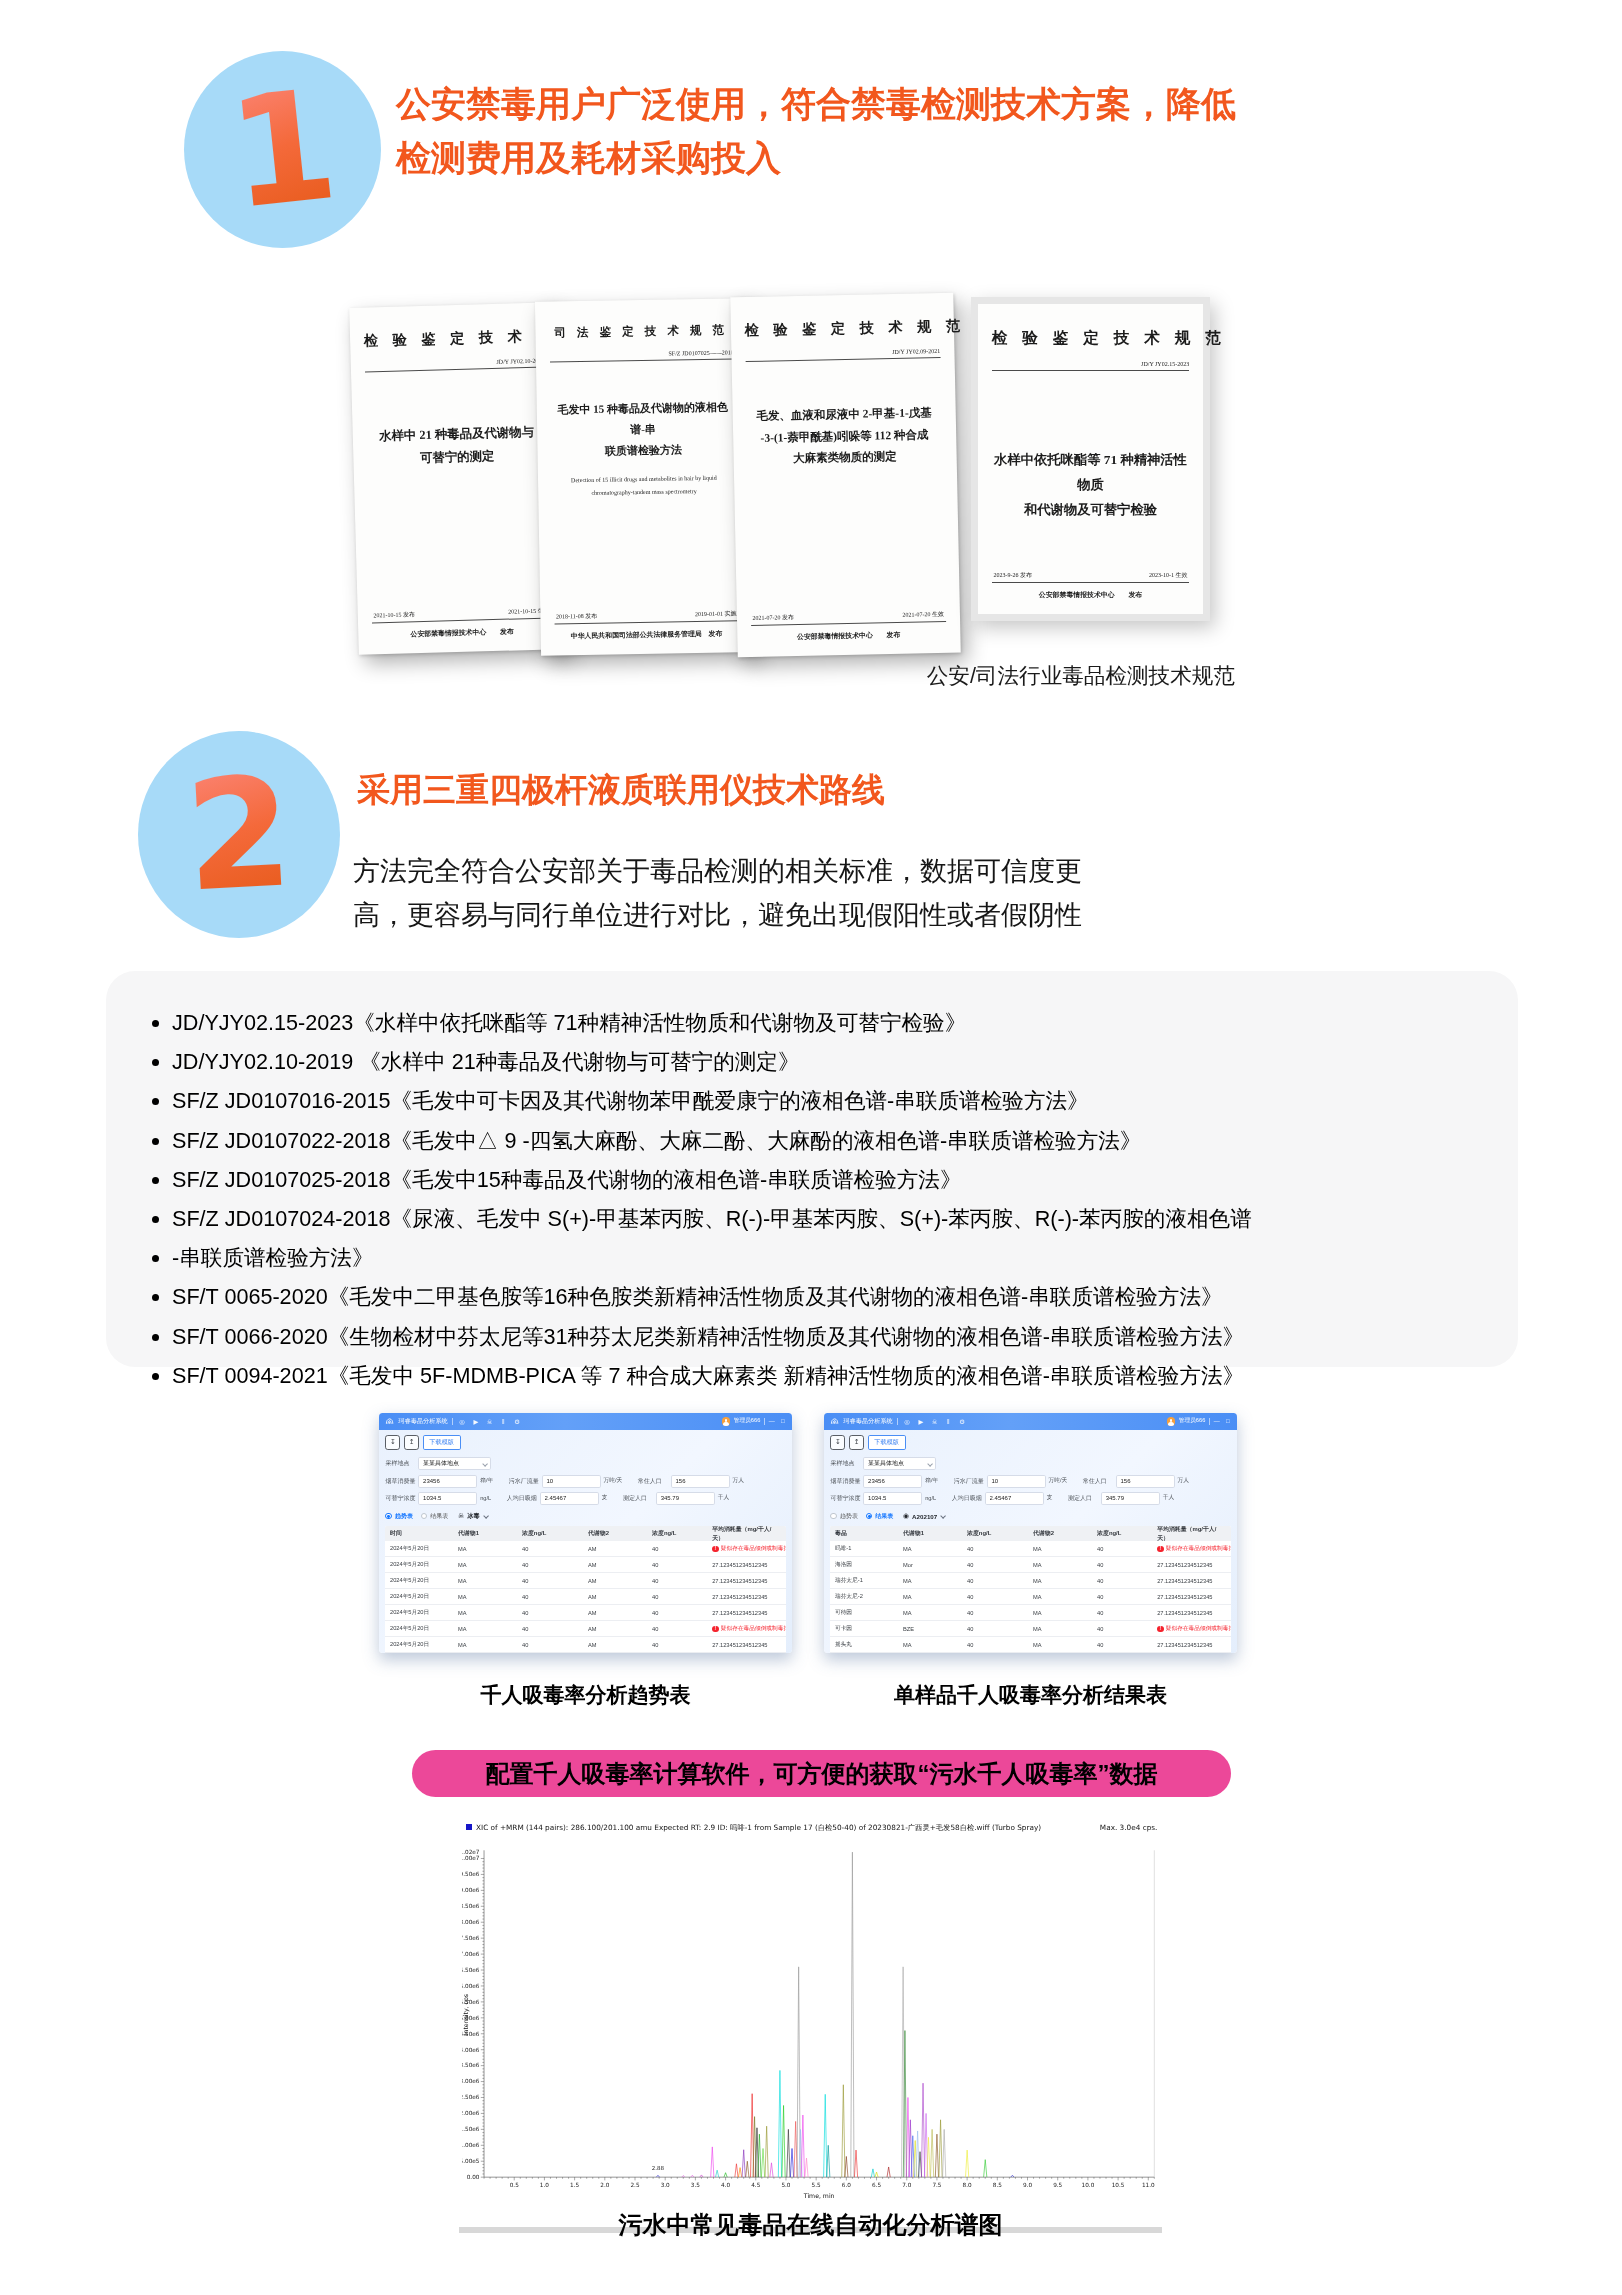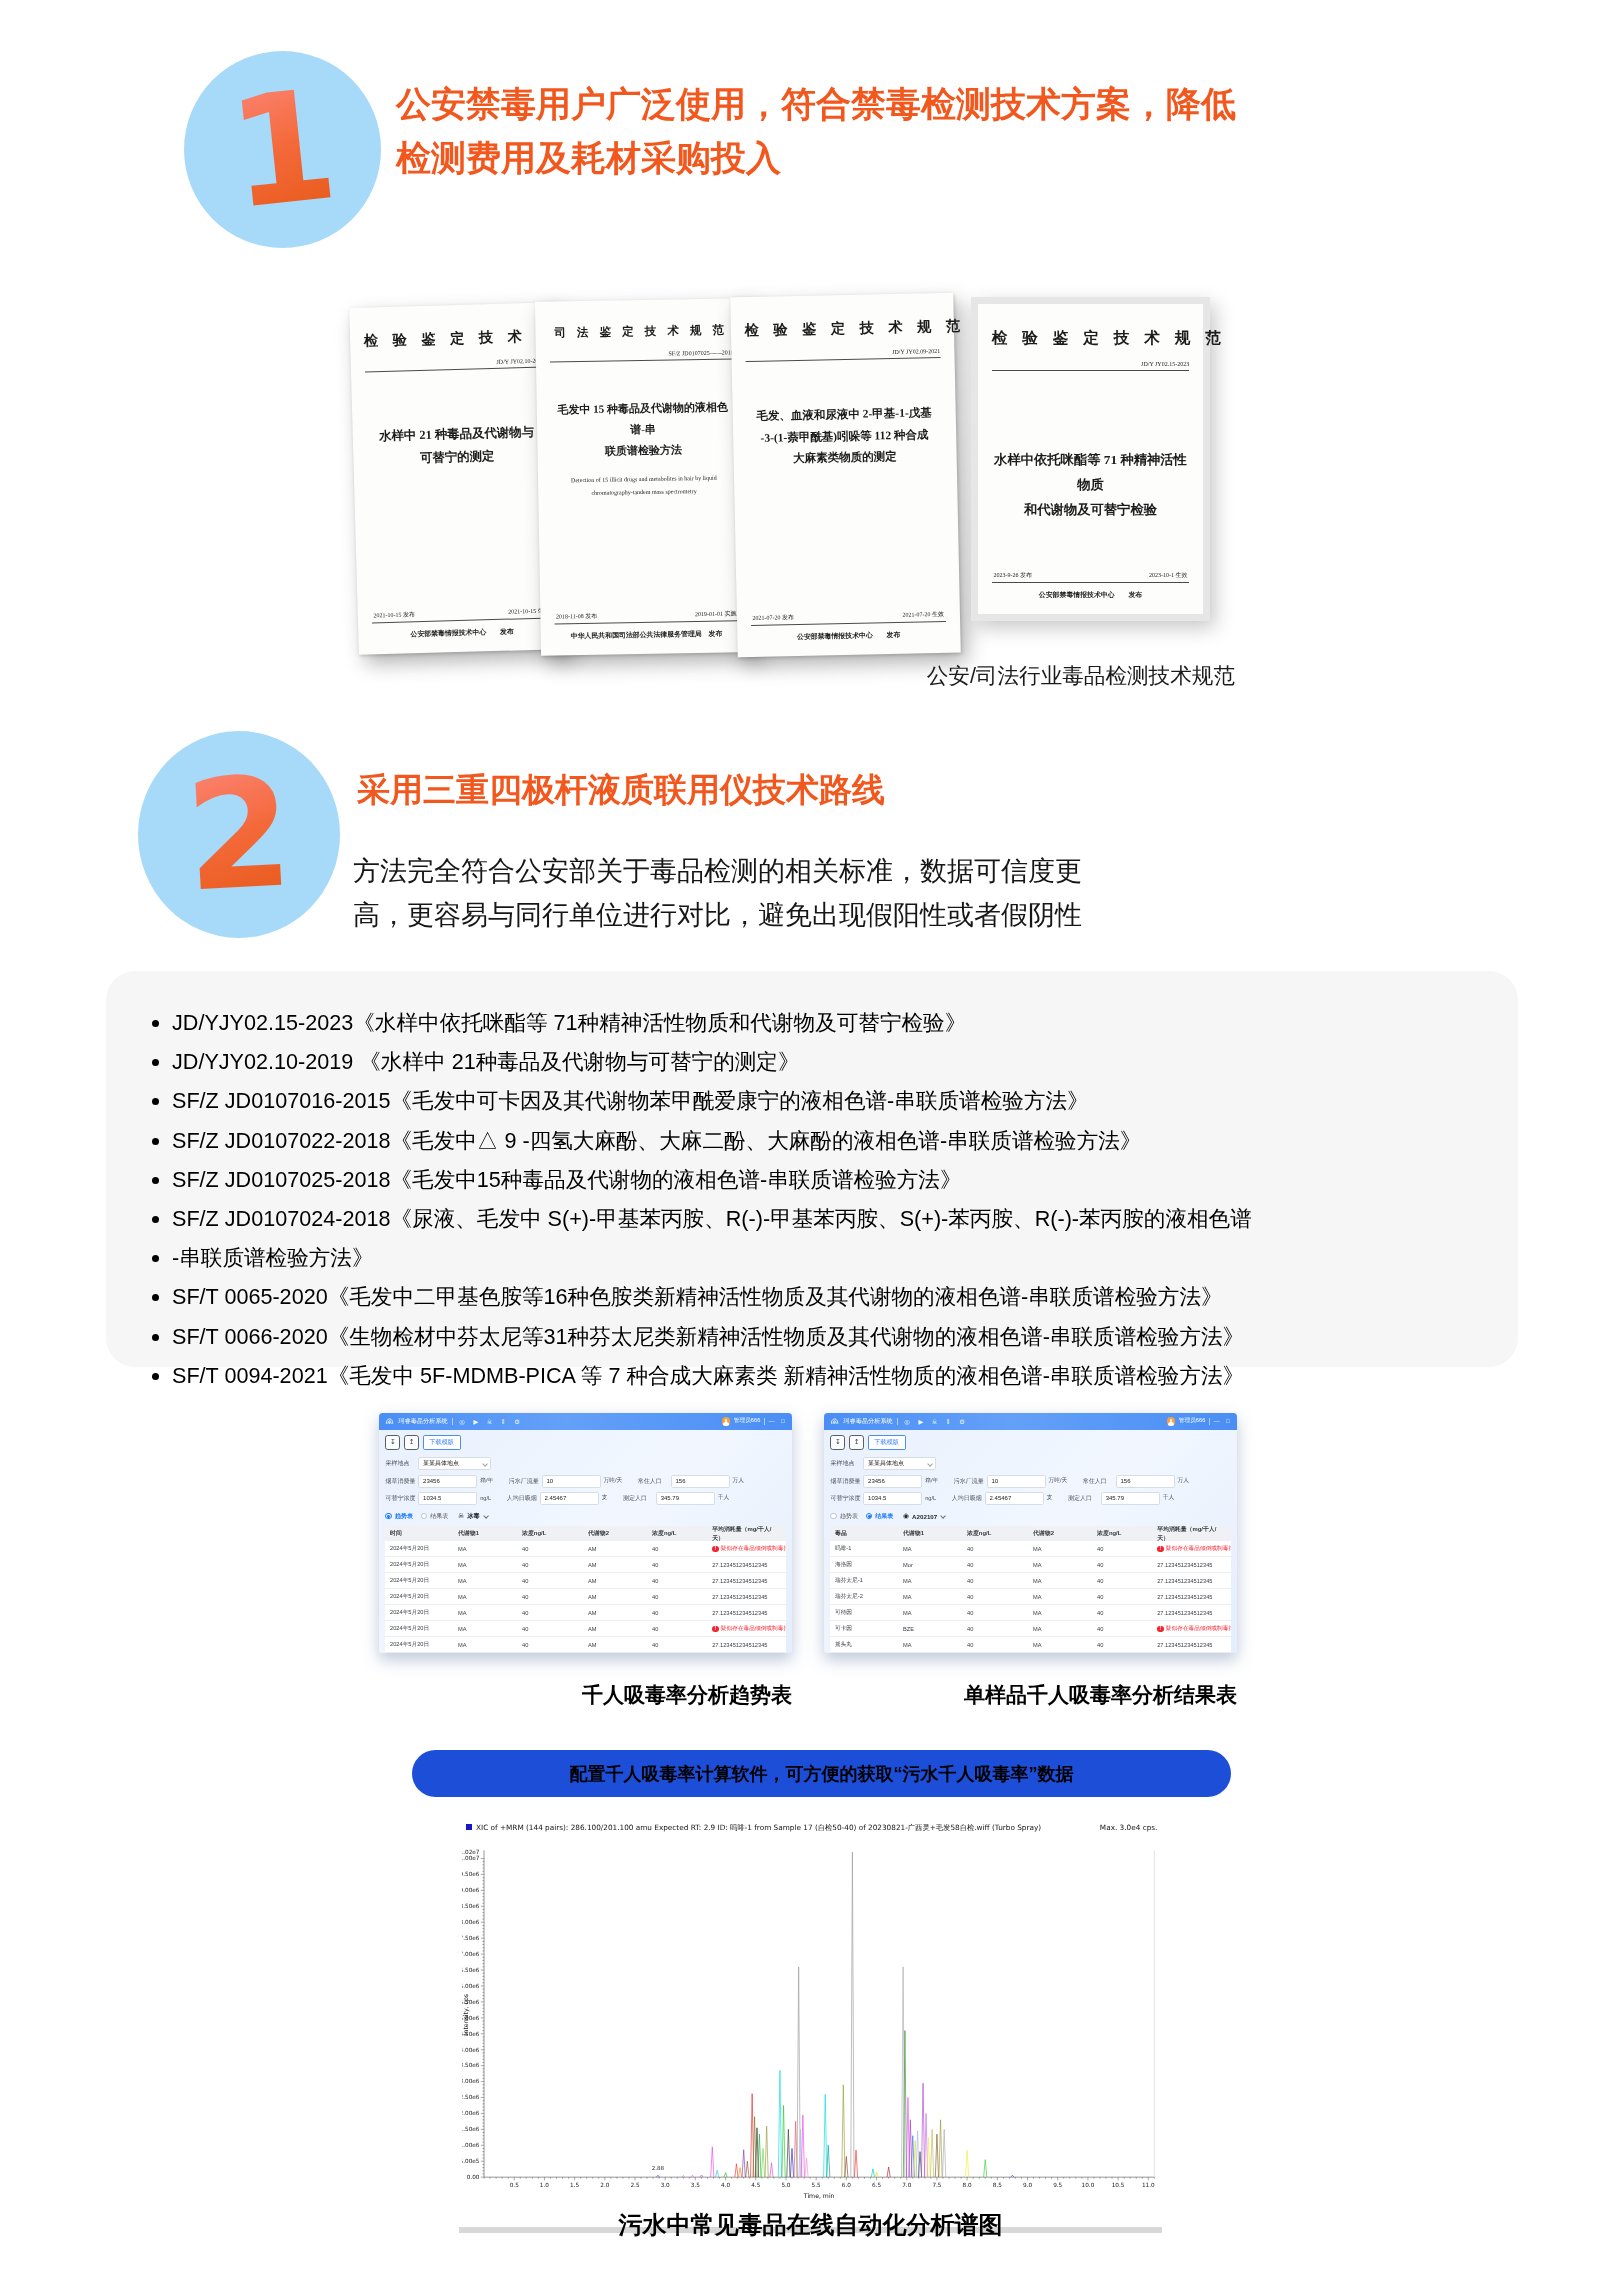--- a/index.html
+++ b/index.html
@@ -91,25 +91,25 @@
   .tbl-body .td{font-size:5.7px;color:#3c4046;padding:0 4.6px;box-sizing:border-box;white-space:nowrap;overflow:hidden;display:flex;align-items:center;gap:2.3px;}
   .th:nth-child(1),.td:nth-child(1){width:17%;}
   .th:nth-child(2),.td:nth-child(2){width:16%;}
   .th:nth-child(3),.td:nth-child(3){width:16.5%;}
   .th:nth-child(4),.td:nth-child(4){width:16%;}
   .th:nth-child(5),.td:nth-child(5){width:15%;}
   .th:nth-child(6),.td:nth-child(6){width:19.5%;}
   .td.warn{color:#f5222d;}
   .warn-dot{flex:0 0 auto;width:6.4px;height:6.4px;border-radius:50%;background:#f5222d;color:#fff;font-size:4.6px;font-weight:700;
             display:flex;align-items:center;justify-content:center;}
-  .win-caption{position:absolute;width:413px;text-align:right;top:1681px;font-size:21px;font-weight:700;color:#000;}
+  .win-caption{position:absolute;width:413px;text-align:center;top:1681px;font-size:21px;font-weight:700;color:#000;}
   #cap-win0{left:379px;} #cap-win1{left:824px;}
   
-  #note-box{position:absolute;left:412px;top:1750px;width:819px;height:47px;background:#1d4ed8;border-radius:24px;
-            display:flex;align-items:center;justify-content:center;font-size:18px;font-weight:700;color:#000;}
+  #note-box{position:absolute;left:412px;top:1750px;width:819px;height:47px;background:#ec4899;border-radius:24px;
+            display:flex;align-items:center;justify-content:center;font-size:24px;font-weight:700;color:#000;}
   
   #chart-panel{position:absolute;left:459px;top:1817px;width:703px;height:416px;background:#fff;font-family:"DejaVu Sans",sans-serif;}
   #chart-head{position:absolute;left:7.3px;top:5.5px;right:4.6px;display:flex;align-items:flex-start;font-size:7.3px;color:#141414;}
   #legend-sq{width:6px;height:6px;background:#1616c8;margin:1.4px 3.7px 0 0;flex:0 0 auto;}
   #chart-title{flex:1;line-height:1.3;}
   #chart-max{flex:0 0 auto;margin-left:5.5px;white-space:nowrap;padding-left:39px;}
   #chart-svg-wrap{position:absolute;left:2.8px;top:24px;}
   #chart-strip{position:absolute;left:0;bottom:0;width:100%;height:6.4px;background:#d8d8d8;}
   #chart-caption{position:absolute;left:459px;top:2209px;width:703px;text-align:center;font-size:24px;font-weight:700;color:#000;
                  font-family:"Liberation Sans",sans-serif;}

